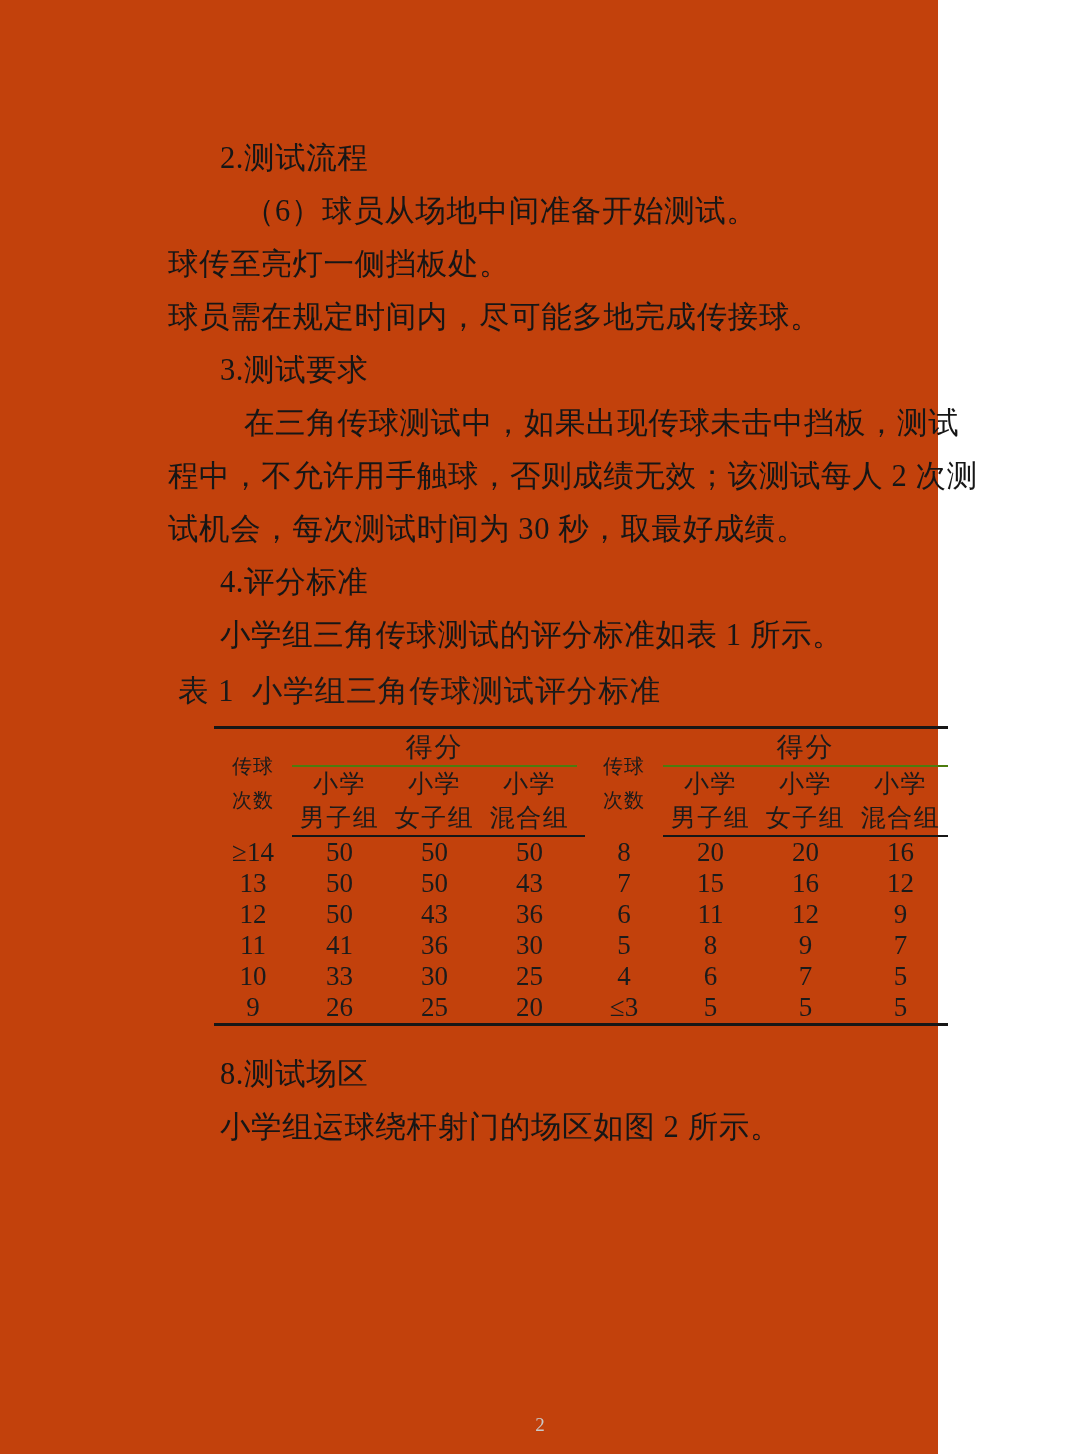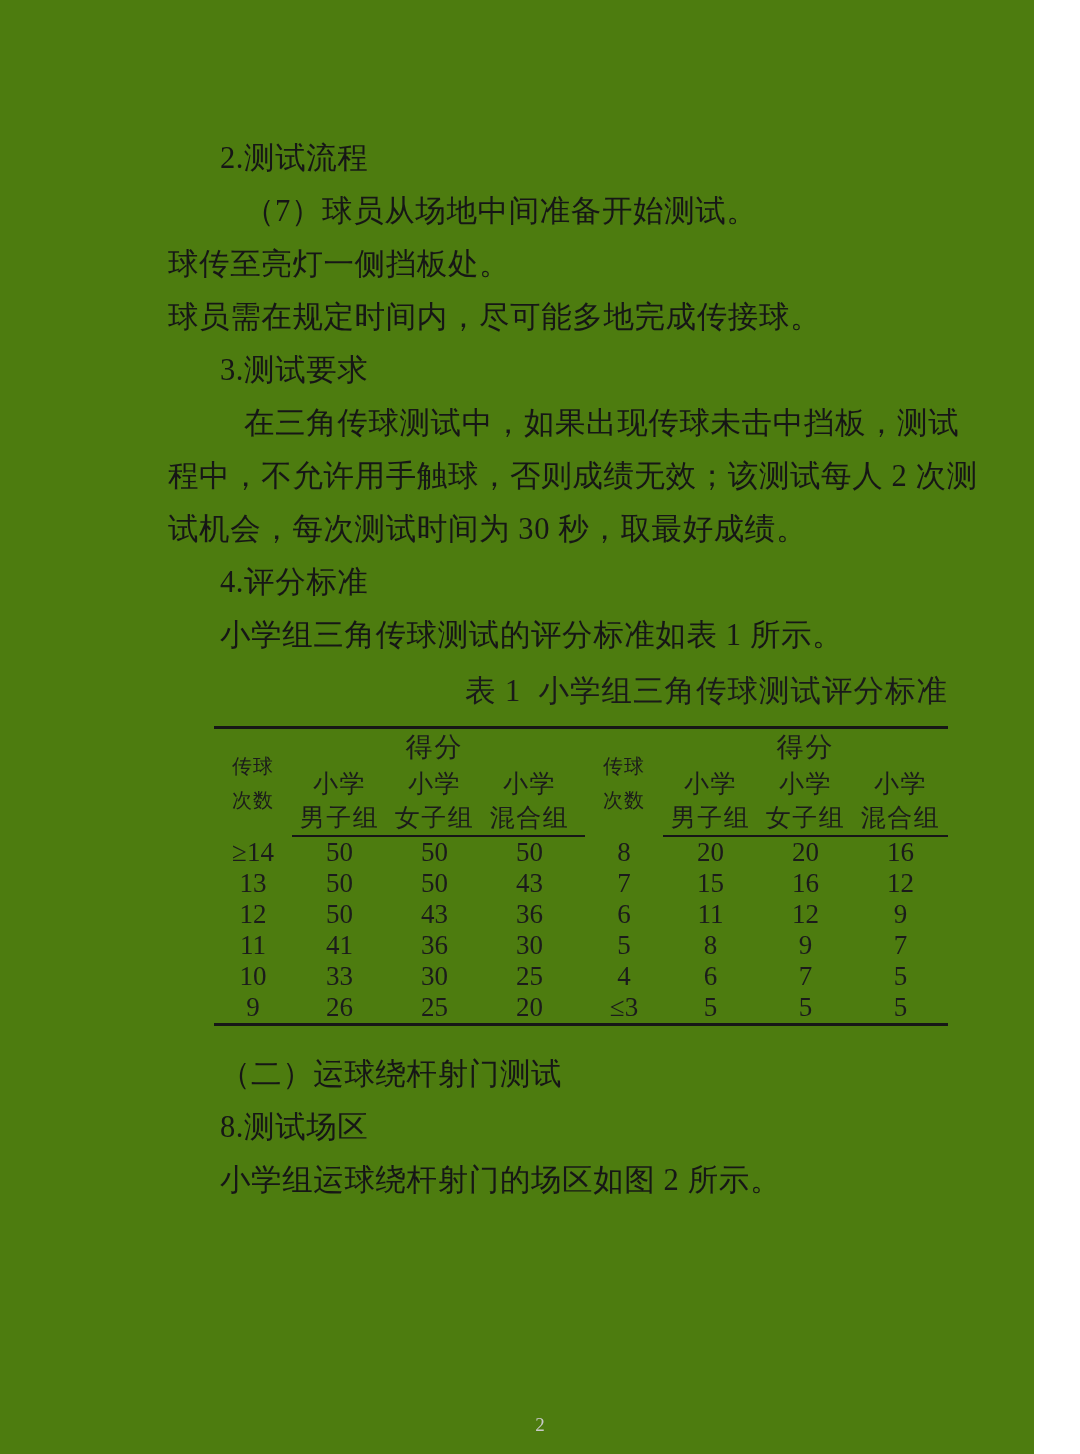--- a/index.html
+++ b/index.html
@@ -13,23 +13,23 @@
     position: relative;
     font-family: "Liberation Serif", "DejaVu Serif", serif;
     color: #1a1a1a;
     overflow: hidden;
   }
 
   .page {
     position: absolute;
     left: 0;
     top: 0;
-    width: 1034px;
+    width: 938px;
     height: 1454px;
-    background: #4d7c0f;
+    background: #c2410c;
   }
 
   .content {
     position: absolute;
     left: 168px;
     top: 132px;
     width: 780px;
   }
 
   
@@ -50,21 +50,21 @@
     padding-left: 0;
   }
   .para-lead {
     padding-left: 52px;
   }
 
   
   .table-title {
     font-size: 30.5px;
     line-height: 50px;
-    text-align: right;
+    text-align: left;
     letter-spacing: 1px;
     margin-top: 4px;
     padding-left: 10px;
     white-space: pre;
   }
 
   
   .table-wrap {
     margin-top: 10px;
     margin-left: 46px;
@@ -148,21 +148,21 @@
     color: #c9c9c9;
   }
 </style>
 </head>
 <body>
 
 <div class="page">
   <div class="content">
 
     <div class="line heading">2.测试流程</div>
-    <div class="line indent2">（7）球员从场地中间准备开始测试。</div>
+    <div class="line indent2">（6）球员从场地中间准备开始测试。</div>
     <div class="line flush">球传至亮灯一侧挡板处。</div>
     <div class="line flush">球员需在规定时间内，尽可能多地完成传接球。</div>
 
     <div class="line heading">3.测试要求</div>
     <div class="line indent2">在三角传球测试中，如果出现传球未击中挡板，测试</div>
     <div class="line flush">程中，不允许用手触球，否则成绩无效；该测试每人 2 次测</div>
     <div class="line flush">试机会，每次测试时间为 30 秒，取最好成绩。</div>
 
     <div class="line heading">4.评分标准</div>
     <div class="line para-lead">小学组三角传球测试的评分标准如表 1 所示。</div>
@@ -290,20 +290,19 @@
             <td class="data">5</td>
             <td class="data">5</td>
             <td class="data">5</td>
           </tr>
         </tbody>
       </table>
     </div>
 
     <div style="height:22px"></div>
 
-    <div class="line para-lead">（二）运球绕杆射门测试</div>
     <div class="line para-lead">8.测试场区</div>
     <div class="line para-lead">小学组运球绕杆射门的场区如图 2 所示。</div>
 
   </div>
 
   <div class="page-number">2</div>
 </div>
 
 </body></html>

